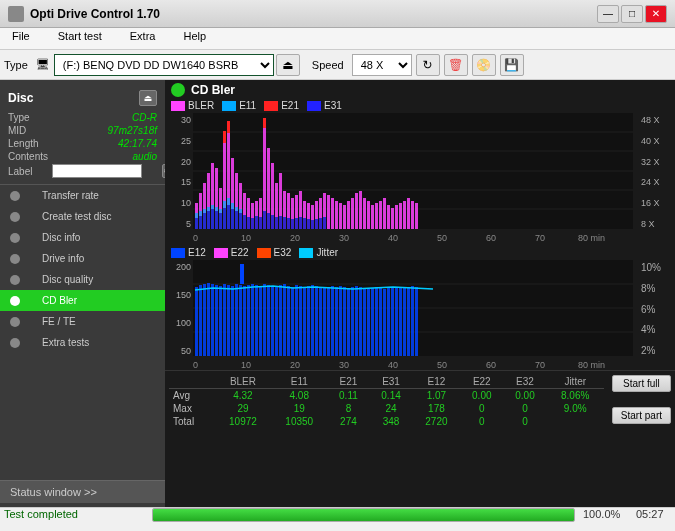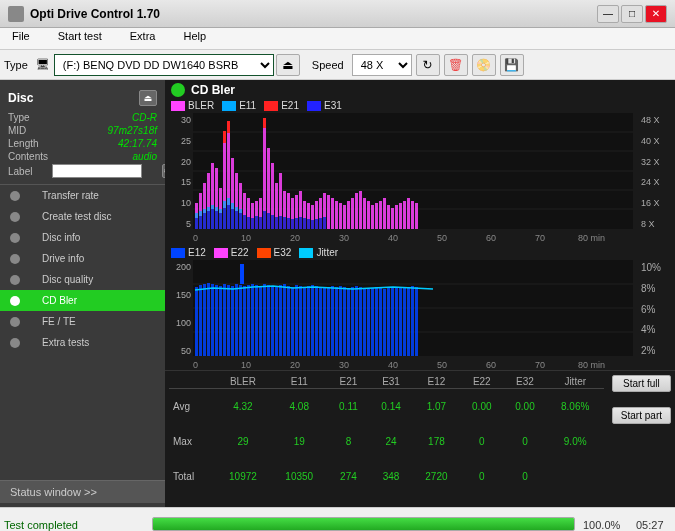--- a/index.html
+++ b/index.html
@@ -271,21 +271,21 @@
     }
     .data-table th {
       color: #aaa;
       text-align: center;
       padding: 1px 4px;
       font-weight: normal;
       border-bottom: 1px solid #444;
     }
     .data-table td {
       text-align: center;
-      padding: 12px 4px;
+      padding: 1px 4px;
     }
     .data-table .row-label {
       color: #bbb;
       text-align: left;
     }
     .data-table .green { color: #22cc22; }
     .start-btns {
       display: flex;
       flex-direction: column;
       gap: 15px;
@@ -299,21 +299,21 @@
       font-size: 10px;
       cursor: pointer;
       white-space: nowrap;
     }
     
     .bottom-bar {
       height: 24px;
       background: #f0f0f0;
       border-top: 1px solid #ccc;
       display: flex;
-      align-items: flex-end;
+      align-items: flex-start;
       padding: 0 4px;
       gap: 8px;
     }
     .status-text {
       font-size: 11px;
       color: #006600;
       flex: 0 0 140px;
     }
     .progress-wrap {
       flex: 1;

